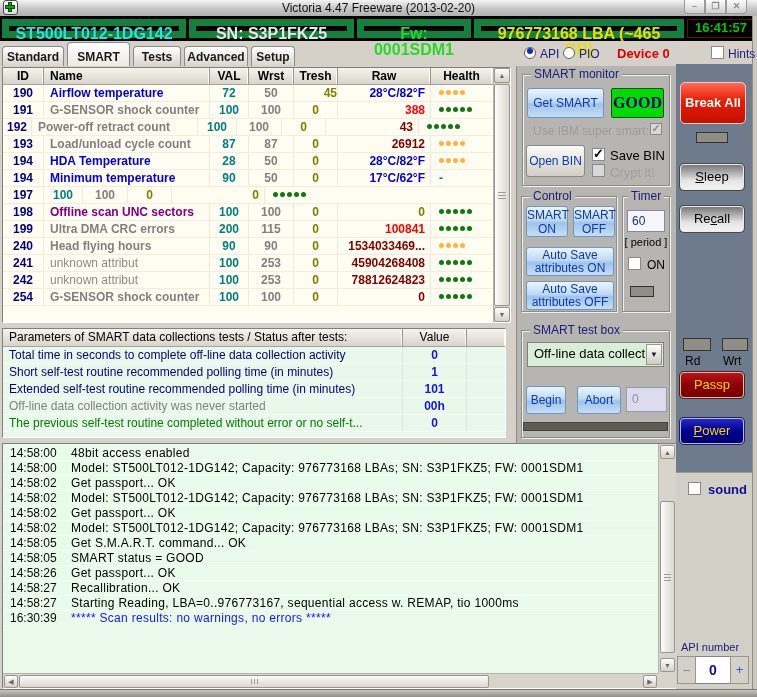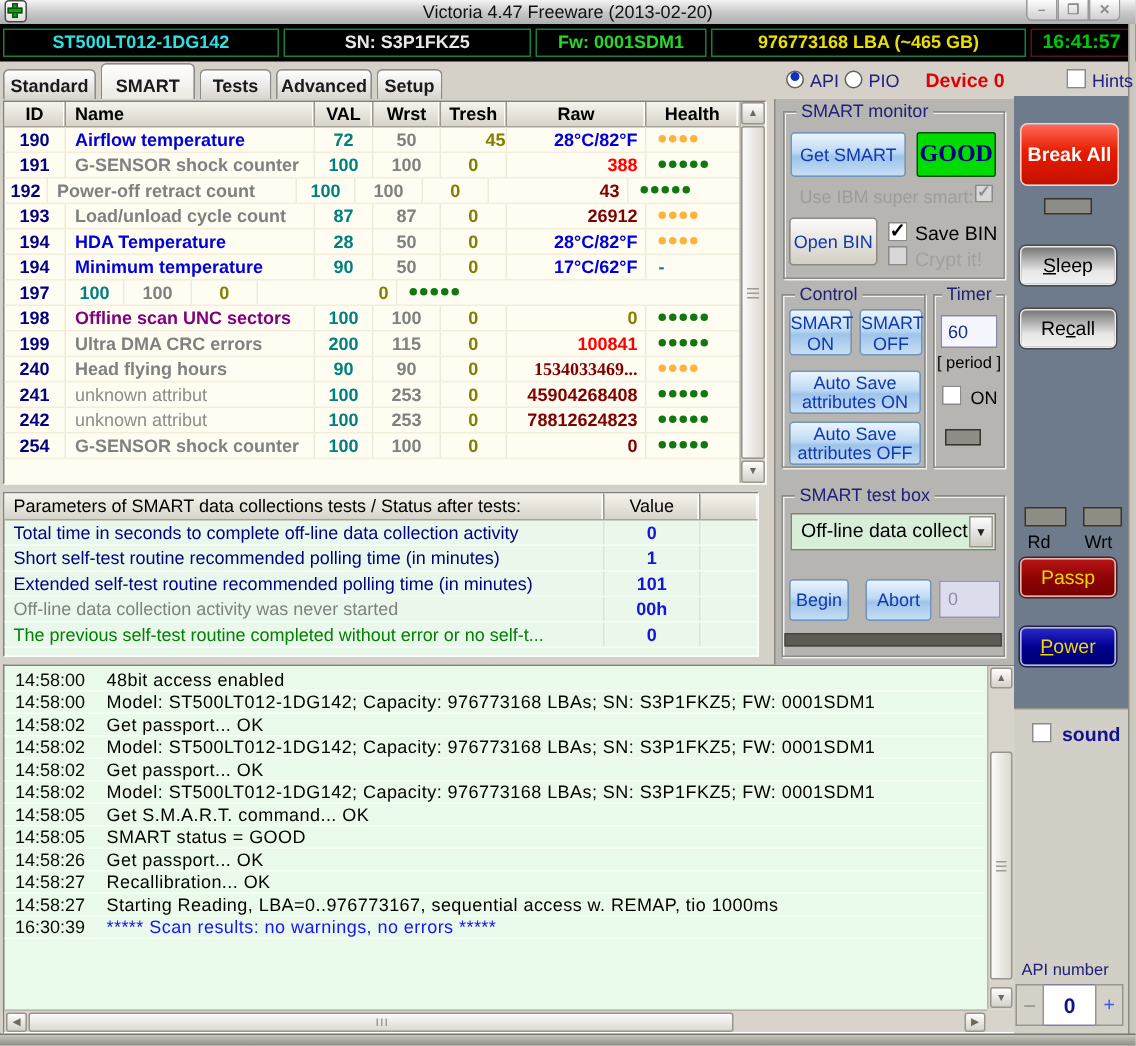--- a/index.html
+++ b/index.html
@@ -11,21 +11,21 @@
 #app-icon{left:3px;top:0;width:15px;height:15px;background:linear-gradient(#ffffff,#dcdcdc);border:1px solid #4a4a4a;border-radius:3px;}
 #app-icon .v{position:absolute;left:4px;top:1px;width:4px;height:10px;background:#17a017;border:1px solid #0a520a;}
 #app-icon .h{position:absolute;left:1px;top:4px;width:10px;height:4px;background:#17a017;border:1px solid #0a520a;}
 #title-text{left:0;right:0;top:1px;text-align:center;font-size:12px;color:#111;}
 #win-buttons{right:10px;top:0;display:flex;}
 .winbtn{width:21px;height:14px;background:linear-gradient(#fdfdfd,#cfcfcf);border:1px solid #9a9a9a;border-top:none;color:#8a8a8a;font-size:9px;text-align:center;line-height:12px;font-weight:bold;}
 .winbtn.first{border-radius:0 0 0 4px;}
 .winbtn.last{border-radius:0 0 4px 0;}
 
 #infobar{left:0;top:16px;width:757px;height:25px;background:#000;}
-.ibox{position:absolute;top:3px;height:19px;border:1px solid #15803d;background:#000;font-weight:bold;font-size:12px;line-height:16px;text-align:center;}
+.ibox{position:absolute;top:3px;height:19px;border:7px solid #15803d;background:#000;font-weight:bold;font-size:16px;line-height:16px;text-align:center;}
 #ib-model{left:2px;width:184px;color:#2ee0e0;}
 #ib-sn{left:189px;width:165px;color:#e8e8e8;}
 #ib-fw{left:357px;width:114px;color:#28d828;}
 #ib-lba{left:474px;width:210px;color:#e8e000;}
 #ib-clock{left:687px;width:68px;color:#00c800;border:1px solid #551515;font-size:13px;}
 
 #tabrow{left:0;top:41px;width:757px;height:25px;}
 .tab{position:absolute;bottom:0;height:20px;background:linear-gradient(#ffffff,#d9d5cd);border:1px solid #8a8a8a;border-bottom:none;border-radius:4px 4px 0 0;font-weight:bold;font-size:12px;color:#1a1a1a;text-align:center;line-height:20px;}
 .tab.active{height:24px;line-height:28px;background:linear-gradient(#ffffff,#ece9e2);z-index:2;}
 .radio{position:absolute;width:12px;height:12px;border-radius:50%;background:#fff;border:1px solid #606060;}
@@ -227,21 +227,21 @@
         <div class="tc" style="width: 44px; color: rgb(128, 128, 0); text-align: center;">0</div>
         <div class="tc" style="width: 93px; color: rgb(255, 0, 0); text-align: right; padding-right: 5px;">100841</div>
         <div class="tc" style="width: 61px; padding-left: 8px; border-right: none;"><span class="dot" style="background: rgb(17, 119, 17);"></span><span class="dot" style="background: rgb(17, 119, 17);"></span><span class="dot" style="background: rgb(17, 119, 17);"></span><span class="dot" style="background: rgb(17, 119, 17);"></span><span class="dot" style="background: rgb(17, 119, 17);"></span></div>
       </div>
       <div class="t-row">
         <div class="tc" style="width: 41px; color: rgb(0, 0, 128); text-align: center;">240</div>
         <div class="tc" style="width: 166px; color: rgb(128, 128, 128); text-align: left; padding-left: 6px;">Head flying hours</div>
         <div class="tc" style="width: 39px; color: rgb(0, 128, 128); text-align: center;">90</div>
         <div class="tc" style="width: 45px; color: rgb(128, 128, 128); text-align: center;">90</div>
         <div class="tc" style="width: 44px; color: rgb(128, 128, 0); text-align: center;">0</div>
-        <div class="tc" style="width: 93px; color: rgb(128, 0, 0); text-align: right; padding-right: 5px; font-family: Liberation Serif, serif;">1534033469...</div>
+        <div class="tc" style="width: 93px; color: rgb(128, 0, 0); text-align: right; padding-right: 5px;">1534033469...</div>
         <div class="tc" style="width: 61px; padding-left: 8px; border-right: none;"><span class="dot" style="background: rgb(255, 178, 62);"></span><span class="dot" style="background: rgb(255, 178, 62);"></span><span class="dot" style="background: rgb(255, 178, 62);"></span><span class="dot" style="background: rgb(255, 178, 62);"></span></div>
       </div>
       <div class="t-row">
         <div class="tc" style="width: 41px; color: rgb(0, 0, 128); text-align: center;">241</div>
         <div class="tc" style="width: 166px; color: rgb(140, 140, 140); text-align: left; padding-left: 6px; font-weight: normal;">unknown attribut</div>
         <div class="tc" style="width: 39px; color: rgb(0, 128, 128); text-align: center;">100</div>
         <div class="tc" style="width: 45px; color: rgb(128, 128, 128); text-align: center;">253</div>
         <div class="tc" style="width: 44px; color: rgb(128, 128, 0); text-align: center;">0</div>
         <div class="tc" style="width: 93px; color: rgb(128, 0, 0); text-align: right; padding-right: 5px;">45904268408</div>
         <div class="tc" style="width: 61px; padding-left: 8px; border-right: none;"><span class="dot" style="background: rgb(17, 119, 17);"></span><span class="dot" style="background: rgb(17, 119, 17);"></span><span class="dot" style="background: rgb(17, 119, 17);"></span><span class="dot" style="background: rgb(17, 119, 17);"></span><span class="dot" style="background: rgb(17, 119, 17);"></span></div>

